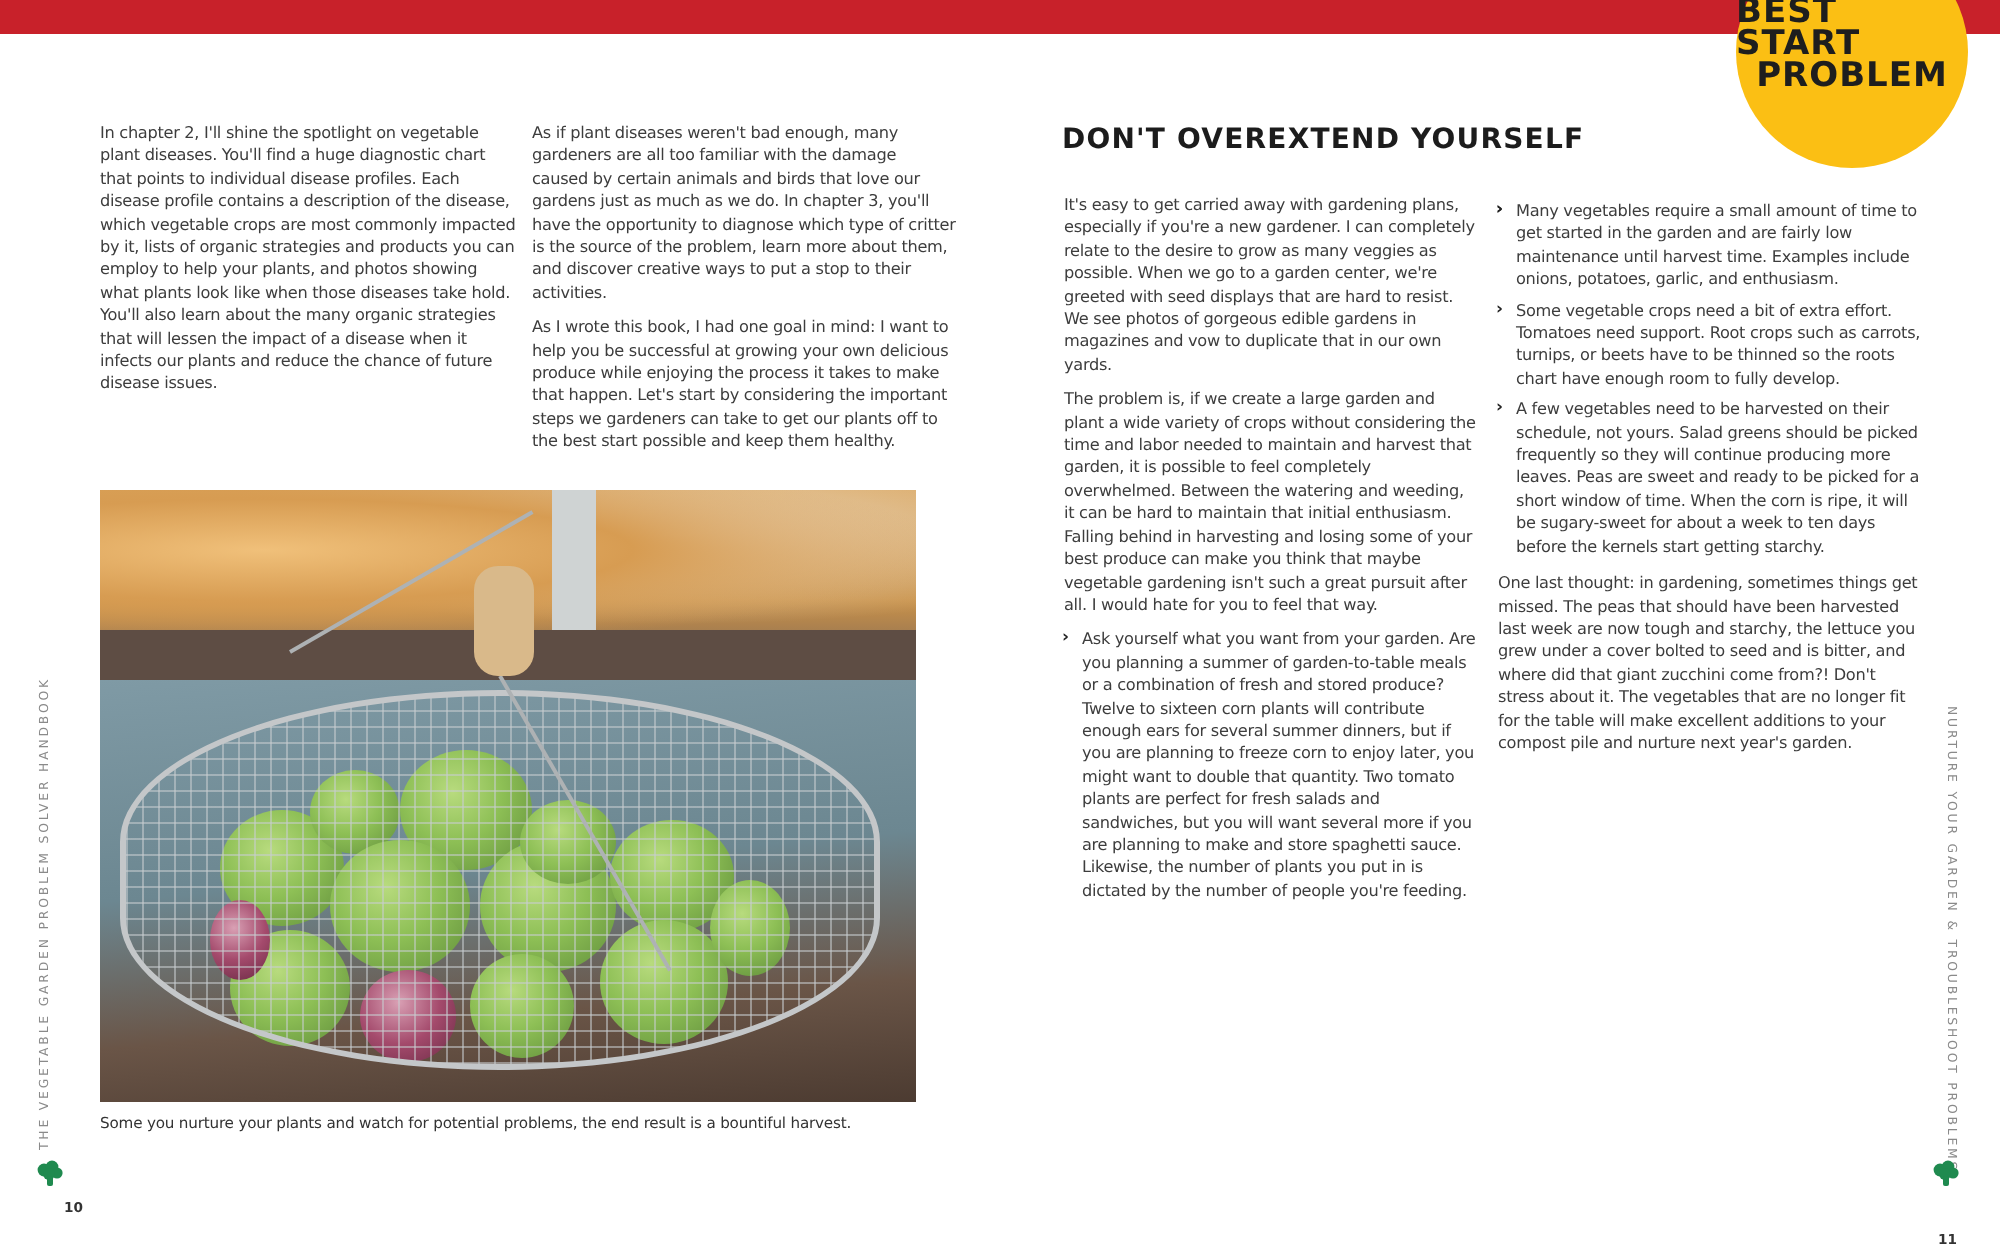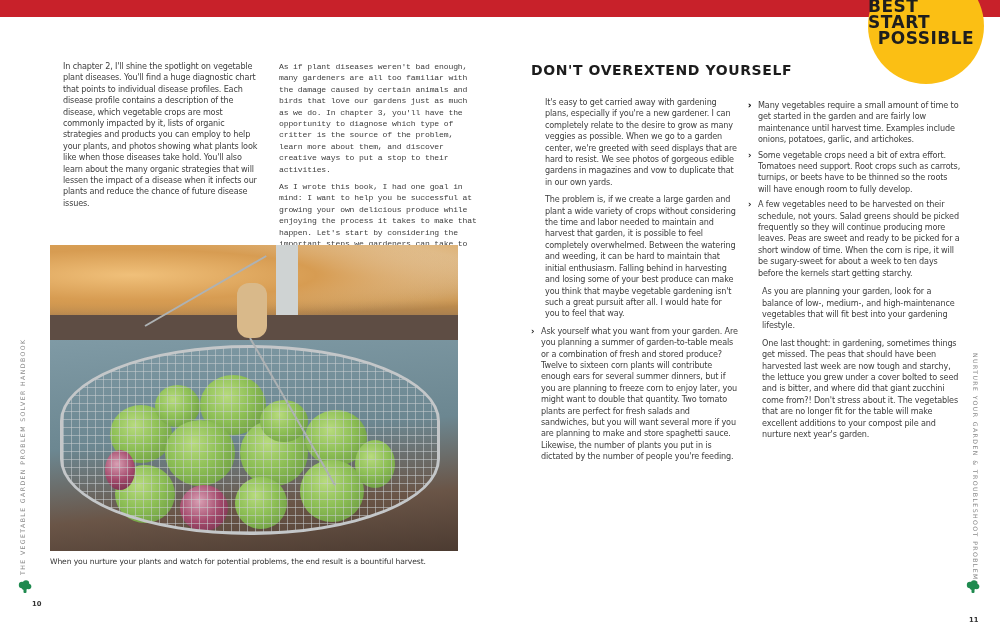--- a/index.html
+++ b/index.html
@@ -10,24 +10,24 @@
 
     .badge {
       position: absolute; left: 868px; top: -32px; width: 116px; height: 116px;
       border-radius: 50%; background: #fbbf14;
       display: flex; flex-direction: column; align-items: center; justify-content: flex-end;
       padding-bottom: 38px;
     }
     .badge span { font-family: "DejaVu Sans", sans-serif; font-weight: bold; font-size: 17px; letter-spacing: 0.5px; color: #1e1e1e; line-height: 16px; }
 
     .col { position: absolute; font-size: 8.1px; line-height: 11.4px; color: #3d3d3d; letter-spacing: -0.15px; }
-    .col p { margin-bottom: 6px; margin-left: 13px; }
+    .col p { margin-bottom: 6px; }
 
     #col1 { left: 50px; top: 61px; width: 208px; }
-    #col2 { left: 266px; top: 61px; width: 212px; font-family: Liberation Mono, monospace; }
+    #col2 { left: 266px; top: 61px; width: 212px; }
     #col3 { left: 532px; top: 97px; width: 206px; }
     #col4 { left: 749px; top: 96px; width: 212px; }
 
     .heading {
       position: absolute; left: 531px; top: 62px; font-family: "DejaVu Sans", sans-serif; font-weight: bold;
       font-size: 14px; letter-spacing: 0.6px; color: #1c1c1c; white-space: nowrap;
     }
 
     ul.bullets { list-style: none; }
     ul.bullets li { position: relative; padding-left: 9px; margin-bottom: 4px; }
@@ -69,21 +69,21 @@
     .broccoli { position: absolute; width: 14px; height: 14px; }
     .folio { position: absolute; font-size: 6.8px; font-weight: bold; color: #333; }
   </style>
 </head>
 <body>
 
 <div class="top-bar"></div>
 
 <div class="badge">
   <span>BEST START</span>
-  <span>POSSIBLE</span>
+  <span>PROBLEM</span>
 </div>
 
 <div class="col" id="col1">
   <p>In chapter 2, I'll shine the spotlight on vegetable plant diseases. You'll find a huge diagnostic chart that points to individual disease profiles. Each disease profile contains a description of the disease, which vegetable crops are most commonly impacted by it, lists of organic strategies and products you can employ to help your plants, and photos showing what plants look like when those diseases take hold. You'll also learn about the many organic strategies that will lessen the impact of a disease when it infects our plants and reduce the chance of future disease issues.</p>
 </div>
 
 <div class="col" id="col2">
   <p>As if plant diseases weren't bad enough, many gardeners are all too familiar with the damage caused by certain animals and birds that love our gardens just as much as we do. In chapter 3, you'll have the opportunity to diagnose which type of critter is the source of the problem, learn more about them, and discover creative ways to put a stop to their activities.</p>
   <p>As I wrote this book, I had one goal in mind: I want to help you be successful at growing your own delicious produce while enjoying the process it takes to make that happen. Let's start by considering the important steps we gardeners can take to get our plants off to the best start possible and keep them healthy.</p>
 </div>
@@ -105,21 +105,21 @@
   <div class="art purple" style="left:130px; top:240px; width:48px; height:46px;"></div>
   <div class="art" style="left:185px; top:232px; width:52px; height:52px;"></div>
   <div class="art" style="left:250px; top:215px; width:64px; height:62px;"></div>
   <div class="art" style="left:305px; top:195px; width:40px; height:48px;"></div>
   <div class="basket"></div>
   <div class="wire1"></div>
   <div class="wire2"></div>
   <div class="handle"></div>
 </div>
 
-<div class="caption">When you nurture your plants and watch for potential problems, the end result is a bountiful harvest.</div>
+<div class="caption">Some you nurture your plants and watch for potential problems, the end result is a bountiful harvest.</div>
 
 <div class="spine-left">THE VEGETABLE GARDEN PROBLEM SOLVER HANDBOOK</div>
 
 <svg class="broccoli" style="left:18px; top:580px;" viewBox="0 0 14 14">
   <circle cx="4" cy="5" r="3.2" fill="#1f8a4f"></circle>
   <circle cx="8" cy="3.5" r="3.2" fill="#1f8a4f"></circle>
   <circle cx="10.5" cy="6.5" r="2.8" fill="#1f8a4f"></circle>
   <circle cx="6.5" cy="7" r="3" fill="#1f8a4f"></circle>
   <rect x="5.5" y="8" width="3" height="5" rx="1" fill="#1f8a4f"></rect>
 </svg>
@@ -138,32 +138,31 @@
   </ul>
 </div>
 
 <div class="col" id="col4">
   <ul class="bullets">
     <li>
       <span class="chev">›</span>
     </li>
     <li>
       <span class="chev">›</span>
-      <span>Many vegetables require a small amount of time to get started in the garden and are fairly low maintenance until harvest time. Examples include onions, potatoes, garlic, and artichokes.</span>
+      <span>Many vegetables require a small amount of time to get started in the garden and are fairly low maintenance until harvest time. Examples include onions, potatoes, garlic, and enthusiasm.</span>
     </li>
     <li>
       <span class="chev">›</span>
-      <span>Some vegetable crops need a bit of extra effort. Tomatoes need support. Root crops such as carrots, turnips, or beets have to be thinned so the roots will have enough room to fully develop.</span>
+      <span>Some vegetable crops need a bit of extra effort. Tomatoes need support. Root crops such as carrots, turnips, or beets have to be thinned so the roots chart have enough room to fully develop.</span>
     </li>
     <li style="margin-bottom:7px;">
       <span class="chev">›</span>
       <span>A few vegetables need to be harvested on their schedule, not yours. Salad greens should be picked frequently so they will continue producing more leaves. Peas are sweet and ready to be picked for a short window of time. When the corn is ripe, it will be sugary-sweet for about a week to ten days before the kernels start getting starchy.</span>
     </li>
   </ul>
-  <p>As you are planning your garden, look for a balance of low-, medium-, and high-maintenance vegetables that will fit best into your gardening lifestyle.</p>
   <p>One last thought: in gardening, sometimes things get missed. The peas that should have been harvested last week are now tough and starchy, the lettuce you grew under a cover bolted to seed and is bitter, and where did that giant zucchini come from?! Don't stress about it. The vegetables that are no longer fit for the table will make excellent additions to your compost pile and nurture next year's garden.</p>
 </div>
 
 <div class="spine-right">NURTURE YOUR GARDEN &amp; TROUBLESHOOT PROBLEMS</div>
 
 <svg class="broccoli" style="left:966px; top:580px;" viewBox="0 0 14 14">
   <circle cx="4" cy="5" r="3.2" fill="#1f8a4f"></circle>
   <circle cx="8" cy="3.5" r="3.2" fill="#1f8a4f"></circle>
   <circle cx="10.5" cy="6.5" r="2.8" fill="#1f8a4f"></circle>
   <circle cx="6.5" cy="7" r="3" fill="#1f8a4f"></circle>

